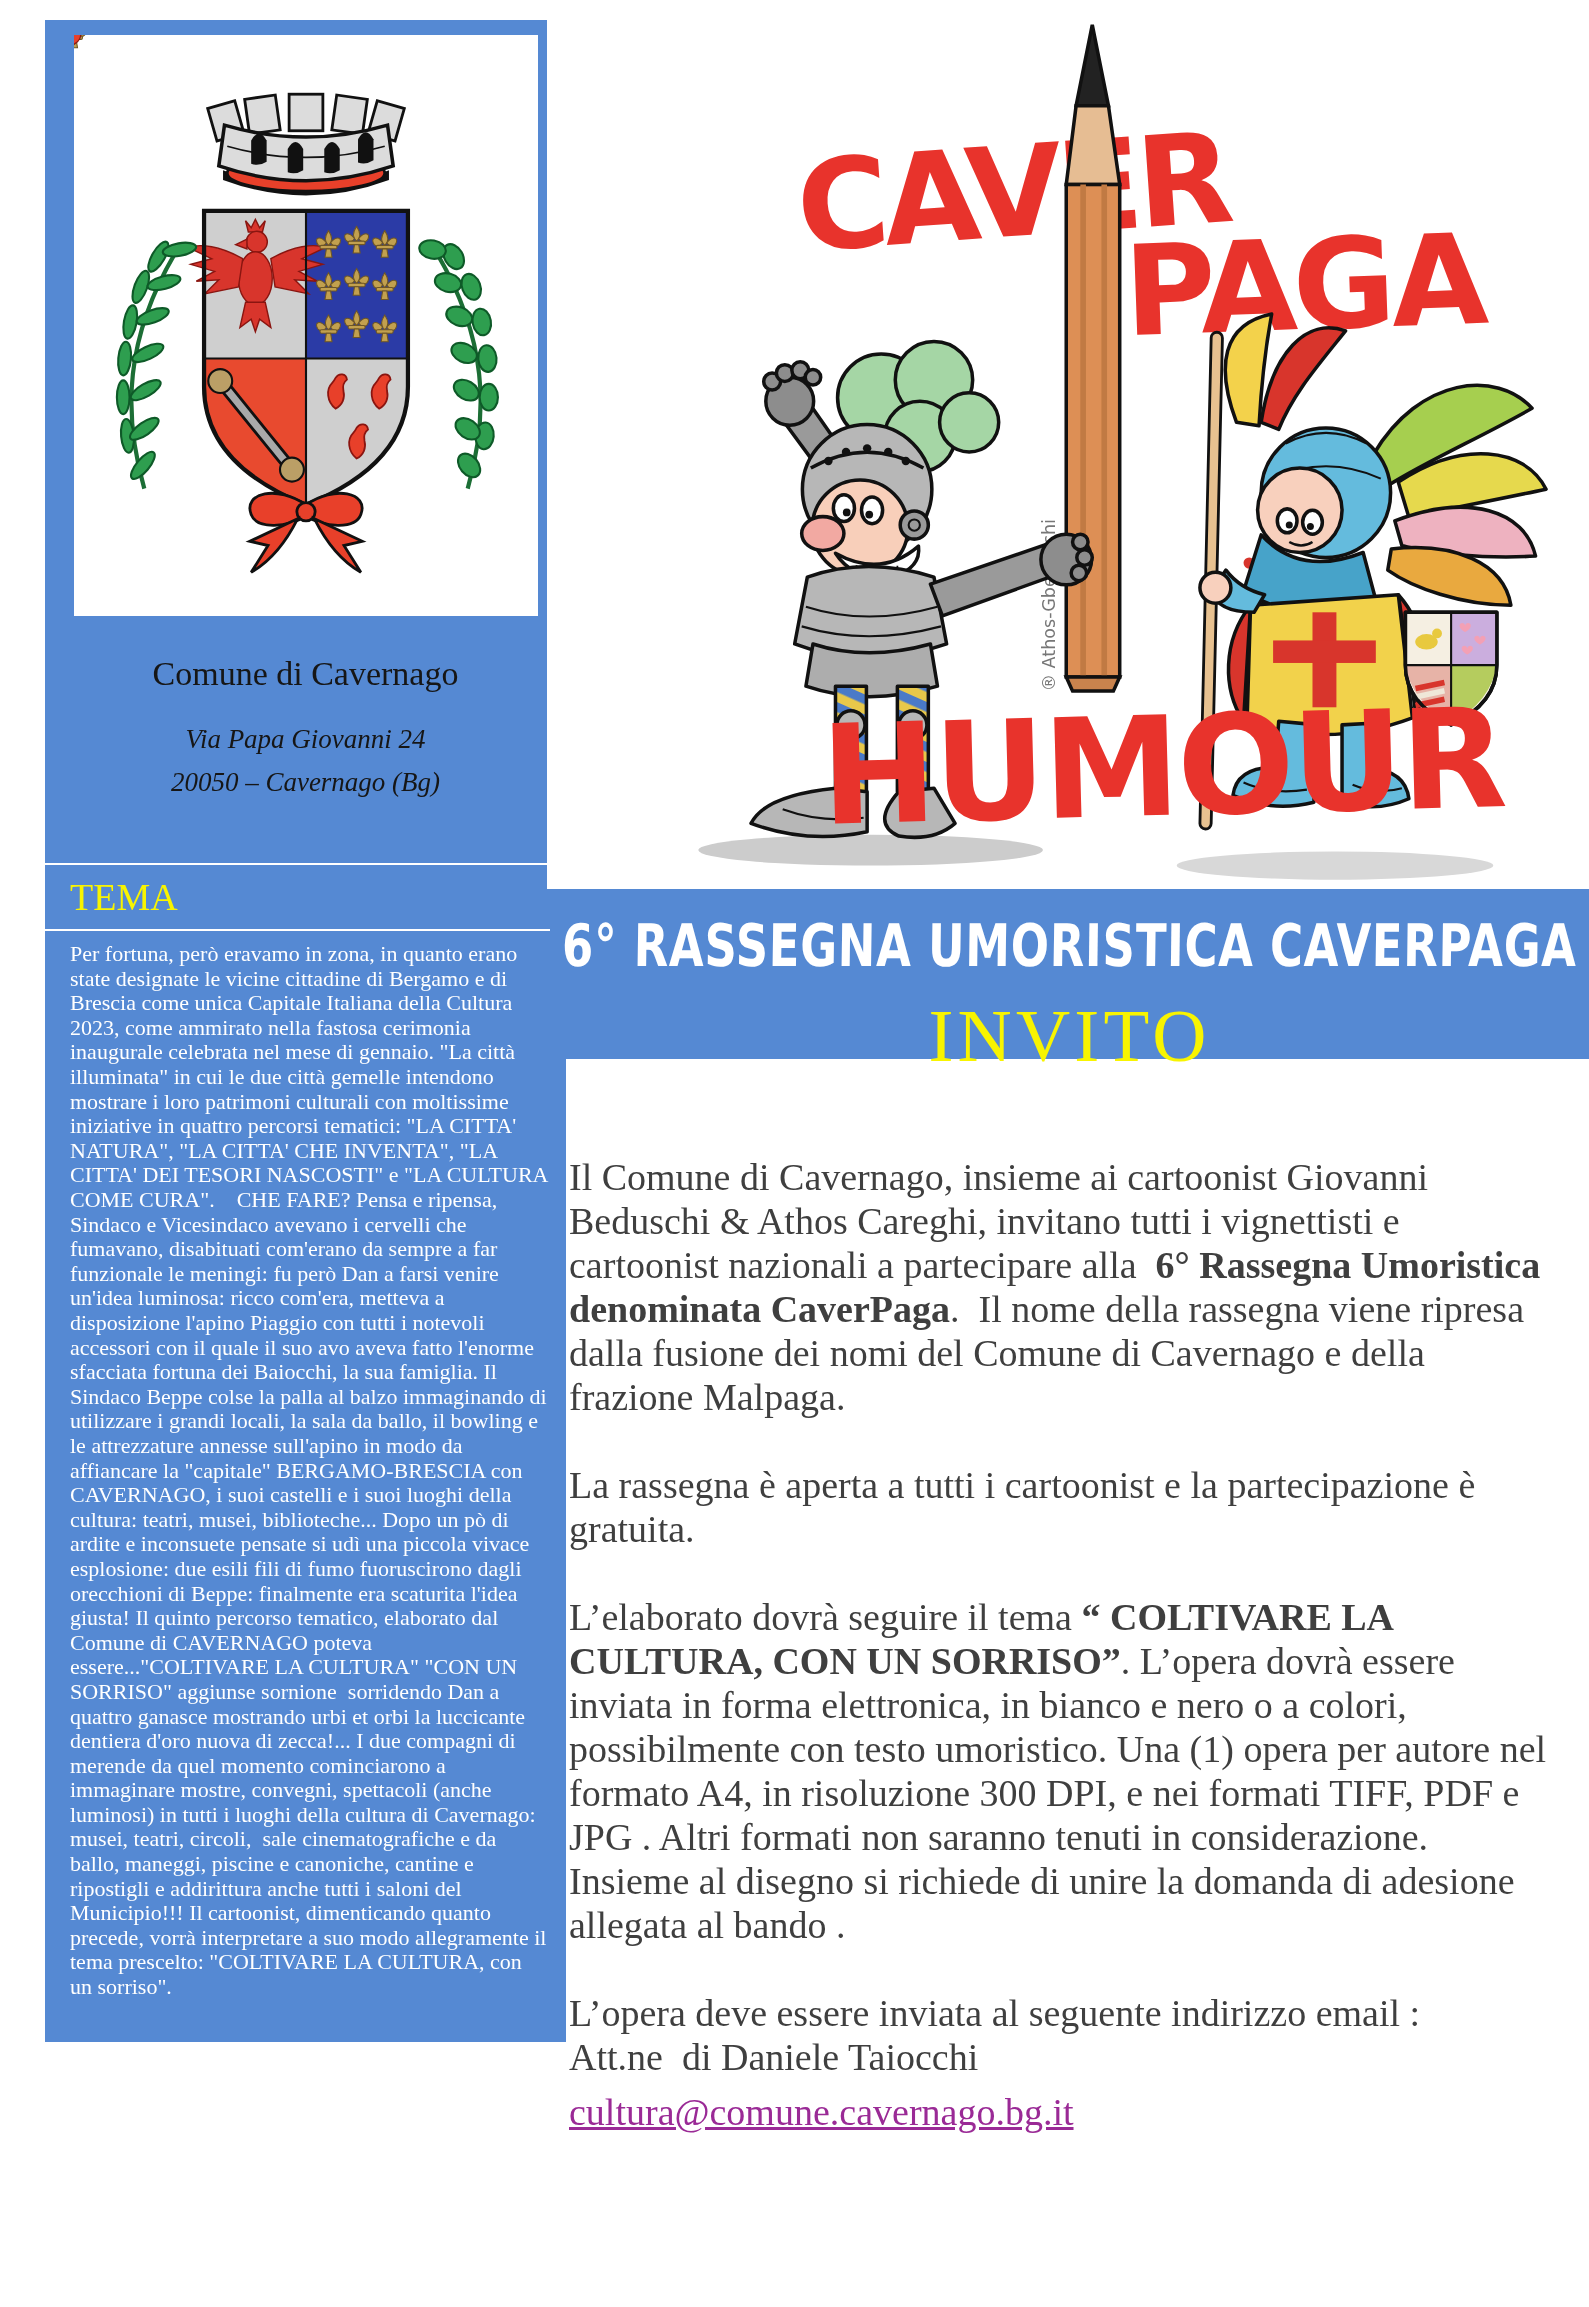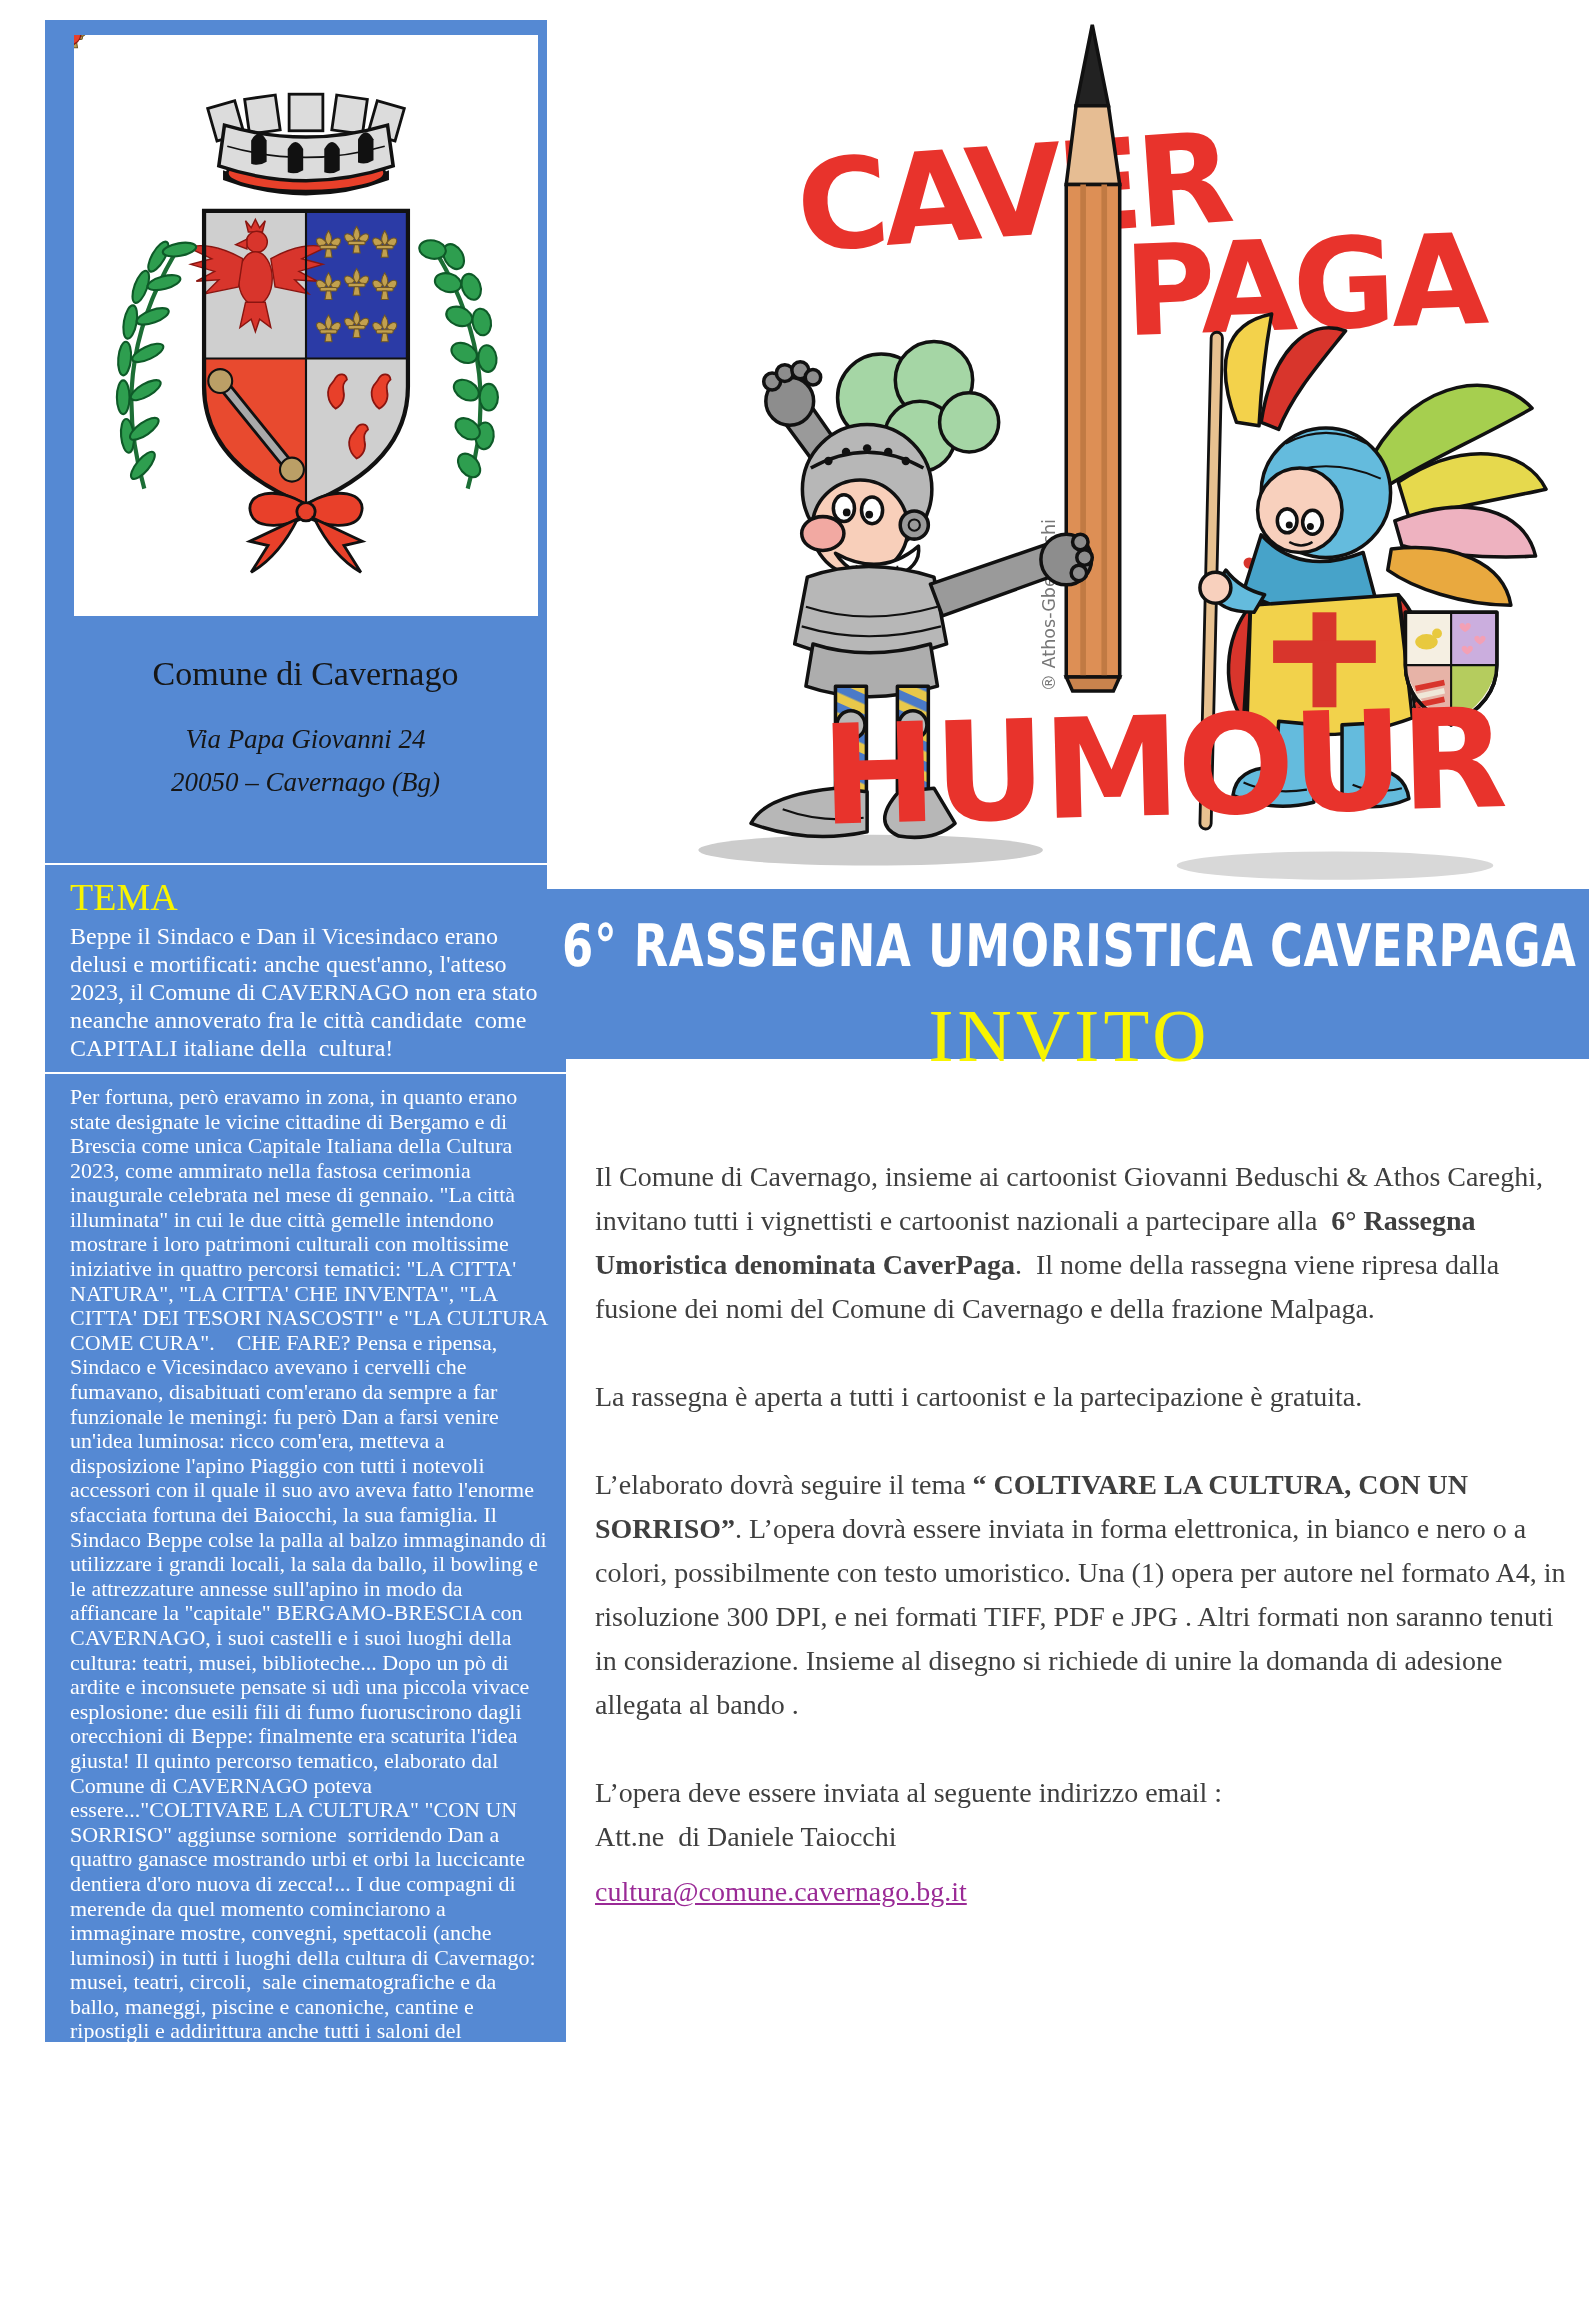--- a/index.html
+++ b/index.html
@@ -27,22 +27,22 @@
   
   .hero{position:absolute; left:547px; top:0; width:1042px; height:889px; background:#ffffff;}
   .hero svg{display:block; width:1042px; height:889px;}
   .banner{position:absolute; left:550px; top:889px; width:1039px; height:170px;
           background:var(--banner-blue); text-align:center;}
   .banner-title{margin-top:29.6px; color:#ffffff; font-family:"DejaVu Sans", sans-serif;
                 font-weight:bold; font-size:45px; letter-spacing:0.7px; white-space:nowrap;
                 transform:scaleY(1.3) skewX(-1deg);}
   .banner-subtitle{margin-top:21px; color:var(--accent-yellow); font-size:75px; letter-spacing:4.2px;
                    font-weight:normal;}
-  .main{position:absolute; left:595px; top:1155px; width:978px; color:var(--body-text);
-        font-size:28px; line-height:44px;}
+  .main{position:absolute; left:569px; top:1155px; width:978px; color:var(--body-text);
+        font-size:38px; line-height:44px;}
   .main p{margin-bottom:44px; white-space:pre-wrap;}
   .main b{font-weight:bold;}
   .email{color:var(--link-purple); text-decoration:underline; display:inline-block; margin-top:11.3px;}
 </style>
 </head>
 <body>
 
 <div class="page">
 
   <aside class="sidebar">
@@ -171,21 +171,20 @@
         </g>
       </svg>
     </div>
 
     <h1 class="comune-title">Comune di Cavernago</h1>
     <p class="address first">Via Papa Giovanni 24</p>
     <p class="address">20050 – Cavernago (Bg)</p>
 
     <hr class="divider div1">
     <h2 class="tema">TEMA</h2>
-    <p class="intro">Beppe il Sindaco e Dan il Vicesindaco erano delusi e mortificati: anche quest'anno, l'atteso 2023, il Comune di CAVERNAGO non era stato neanche annoverato fra le città candidate  come CAPITALI italiane della  cultura!</p>
     <hr class="divider div2">
     <p class="story">Per fortuna, però eravamo in zona, in quanto erano state designate le vicine cittadine di Bergamo e di Brescia come unica Capitale Italiana della Cultura 2023, come ammirato nella fastosa cerimonia inaugurale celebrata nel mese di gennaio. "La città illuminata" in cui le due città gemelle intendono  mostrare i loro patrimoni culturali con moltissime iniziative in quattro percorsi tematici: "LA CITTA' NATURA", "LA CITTA' CHE INVENTA", "LA CITTA' DEI TESORI NASCOSTI" e "LA CULTURA COME CURA".    CHE FARE? Pensa e ripensa, Sindaco e Vicesindaco avevano i cervelli che fumavano, disabituati com'erano da sempre a far funzionale le meningi: fu però Dan a farsi venire un'idea luminosa: ricco com'era, metteva a disposizione l'apino Piaggio con tutti i notevoli accessori con il quale il suo avo aveva fatto l'enorme sfacciata fortuna dei Baiocchi, la sua famiglia. Il Sindaco Beppe colse la palla al balzo immaginando di utilizzare i grandi locali, la sala da ballo, il bowling e le attrezzature annesse sull'apino in modo da affiancare la "capitale" BERGAMO-BRESCIA con CAVERNAGO, i suoi castelli e i suoi luoghi della cultura: teatri, musei, biblioteche... Dopo un pò di ardite e inconsuete pensate si udì una piccola vivace esplosione: due esili fili di fumo fuoruscirono dagli orecchioni di Beppe: finalmente era scaturita l'idea giusta! Il quinto percorso tematico, elaborato dal Comune di CAVERNAGO poteva essere..."COLTIVARE LA CULTURA" "CON UN SORRISO" aggiunse sornione  sorridendo Dan a quattro ganasce mostrando urbi et orbi la luccicante dentiera d'oro nuova di zecca!... I due compagni di merende da quel momento cominciarono a immaginare mostre, convegni, spettacoli (anche luminosi) in tutti i luoghi della cultura di Cavernago: musei, teatri, circoli,  sale cinematografiche e da ballo, maneggi, piscine e canoniche, cantine e ripostigli e addirittura anche tutti i saloni del Municipio!!! Il cartoonist, dimenticando quanto precede, vorrà interpretare a suo modo allegramente il tema prescelto: "COLTIVARE LA CULTURA, con un sorriso".</p>
   </aside>
 
   <section class="hero">
     <svg viewBox="0 0 1481 1263">
       <defs>
         <pattern id="stripesBY" width="26" height="26" patternUnits="userSpaceOnUse" patternTransform="rotate(24)">
           <rect width="26" height="26" fill="#4a7ac8"></rect>
           <rect y="13" width="26" height="13" fill="#e8c84a"></rect>

